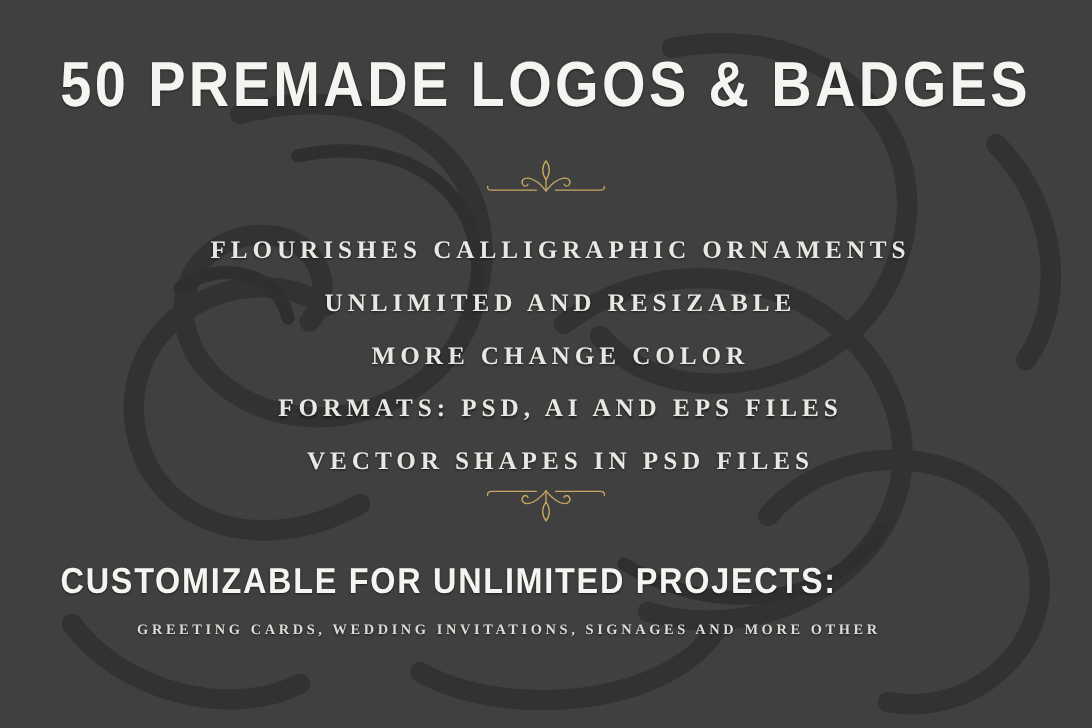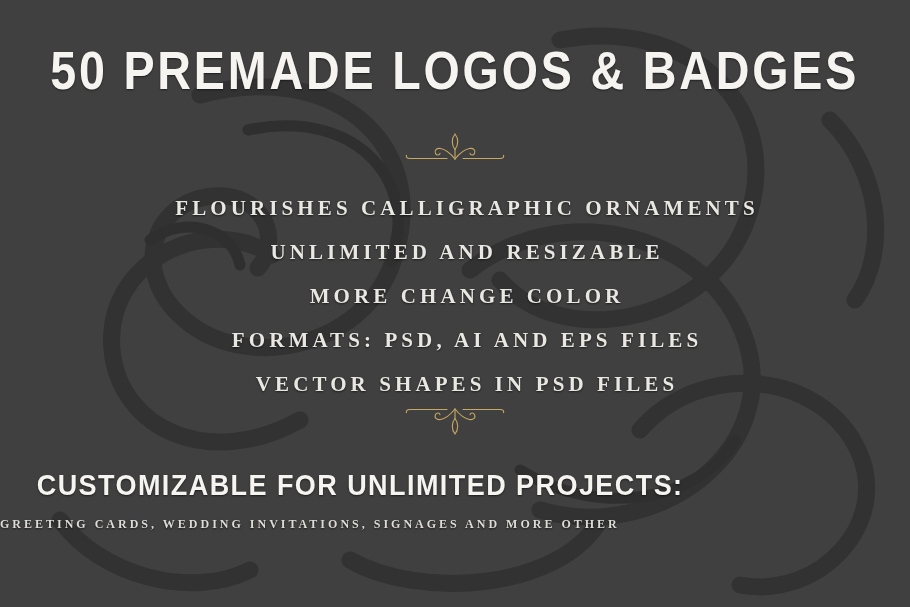--- a/index.html
+++ b/index.html
@@ -78,21 +78,21 @@
     white-space: nowrap;
     text-shadow: 0 1px 2px rgba(0,0,0,.6);
   }
 
   
   .bottom-block {
     position: absolute;
     top: 468px;
     left: 0;
     width: 734px;
-    text-align: left;
+    text-align: right;
   }
   .bottom-headline {
     font-family: "Liberation Sans Narrow", "Liberation Sans", sans-serif;
     font-weight: bold;
     font-size: 30px;
     line-height: 34px;
     color: #f6f4f0;
     letter-spacing: 1.6px;
     white-space: nowrap;
     transform: scaleX(0.9);

